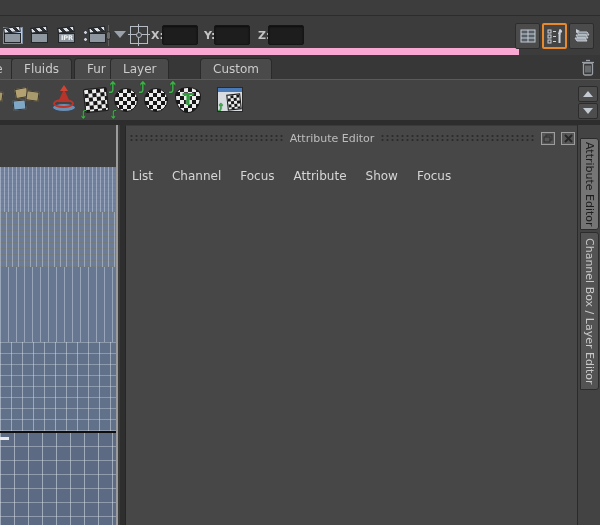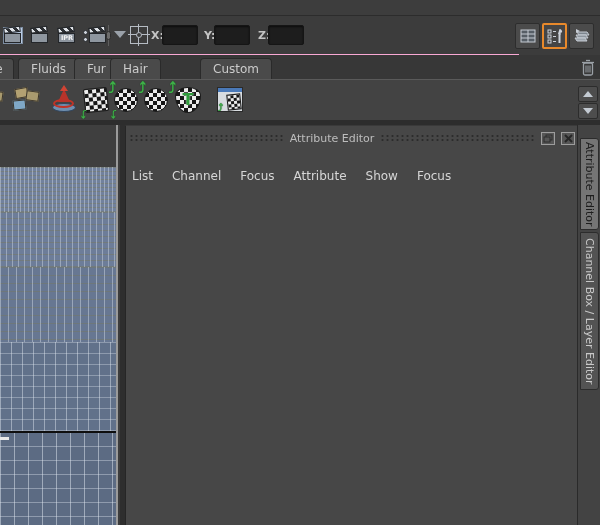--- a/index.html
+++ b/index.html
@@ -7,21 +7,21 @@
     font-family:"DejaVu Sans","Liberation Sans",sans-serif;
     background:#3c3c3c; color:#c8c8c8; }
   .abs { position:absolute; }
 
   
   #menustrip { left:0; top:0; width:600px; height:16px; background:#3d3d3d;
     border-bottom:1px solid #2c2c2c; }
 
   
   #toolbar { left:0; top:17px; width:519px; height:38px; background:#3c3c3c;
-    border-bottom:1px solid #f9a8d4; }
+    border-bottom:7px solid #f9a8d4; }
   .tb-btn { position:absolute; top:7px; width:22px; height:22px; border-radius:2px;
     display:flex; align-items:center; justify-content:center; }
   .clapper { position:relative; width:18px; height:15px; }
   .clapper .board { position:absolute; left:0; top:5px; width:17px; height:10px;
     background:#8e969f; border:1px solid #23262a; }
   .clapper .stick { position:absolute; left:0; top:0; width:17px; height:6px;
     background:repeating-linear-gradient(55deg,#dfe3e8 0 3px,#2c2f33 3px 6px);
     border:1px solid #23262a; transform:rotate(-8deg); transform-origin:left bottom; }
   .clapper.lightbg { background:#b9cbe2; outline:1px solid #7e8ea2; }
   .clapper .iprtxt { position:absolute; left:1px; top:6px; width:16px; text-align:center;
@@ -236,28 +236,28 @@
       <polygon points="2,10 12,10 14,13 4,13" fill="#9da5ad" stroke="#c6ccd4"></polygon>
       <path d="M3 1 l4 2 -4 2 z" fill="#c6ccd4"></path>
     </svg>
   </div>
 </div>
 
 <div class="abs" id="shelftabs">
   <div class="stab" style="left:-16px; width:30px;">
     <span>e</span>
   </div>
-  <div class="stab" style="left:18px;justify-content:flex-end;">
+  <div class="stab" style="left:11px;justify-content:flex-end;">
     <span>Fluids</span>
   </div>
   <div class="stab" style="left:74px;">
     <span>Fur</span>
   </div>
   <div class="stab" style="left:110px;">
-    <span>Hair</span>
+    <span>Layer</span>
   </div>
   <div class="stab" style="left:200px;">
     <span>Custom</span>
   </div>
   <div class="trash">
     <svg width="14" height="17" viewBox="0 0 14 17">
       <rect x="2.5" y="4" width="9" height="12" rx="1.5" fill="none" stroke="#9aa0a6" stroke-width="1.3"></rect>
       <line x1="1" y1="3.5" x2="13" y2="3.5" stroke="#9aa0a6" stroke-width="1.3"></line>
       <line x1="5" y1="1.5" x2="9" y2="1.5" stroke="#9aa0a6" stroke-width="1.3"></line>
       <line x1="5" y1="6.5" x2="5" y2="13.5" stroke="#9aa0a6"></line>

